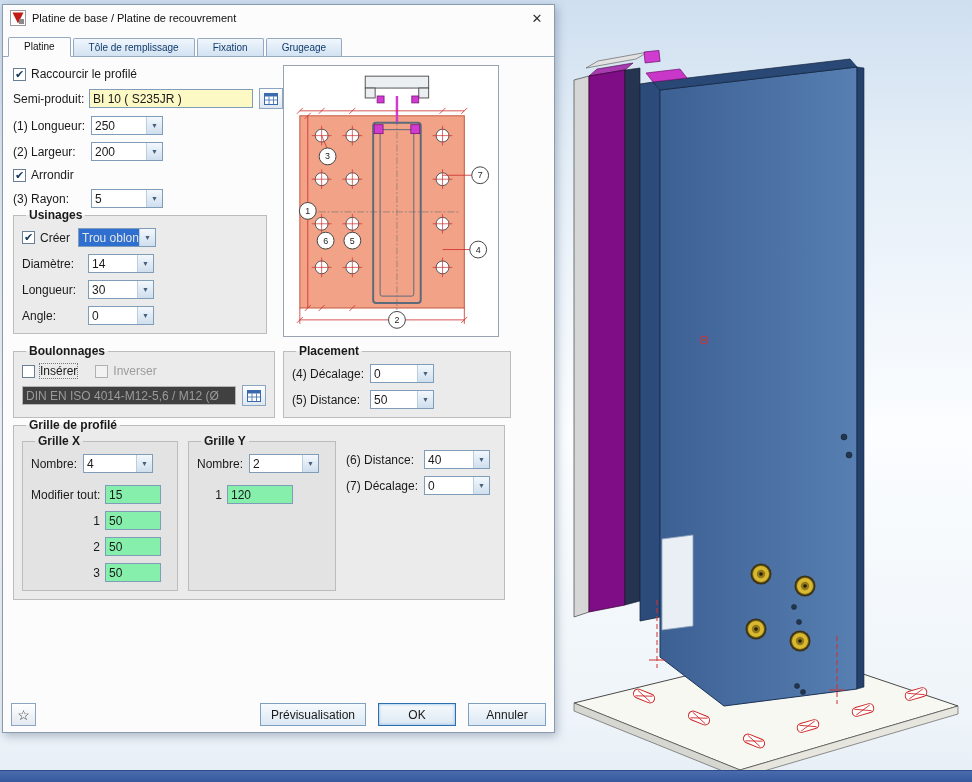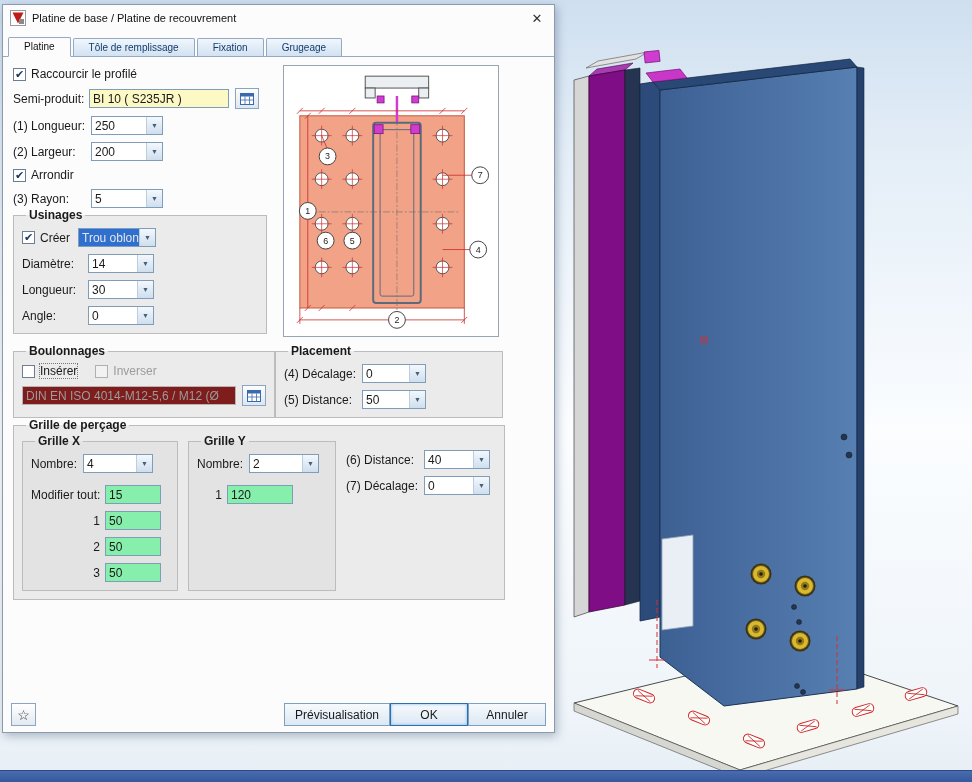--- a/index.html
+++ b/index.html
@@ -30,27 +30,27 @@
     border-radius:2px 2px 0 0;background:linear-gradient(#f0f6fc,#d2e2f2);color:#123c6d;font-size:10px;}
   .tab.active{background:#fcfcfc;color:#111;border-bottom:1px solid #fcfcfc;margin-bottom:-1px;padding-bottom:4px;}
 
   .content{position:relative;padding:6px 10px 0;height:645px;box-sizing:border-box;}
 
   .row{display:flex;align-items:center;margin-top:7px;}
   .row.first{margin-top:4px;}
   .lbl{flex:none;font-size:12px;}
   .w30{width:30px}.w52{width:52px}.w56{width:56px}.w64{width:64px}.w66{width:66px}
   .w70{width:70px}.w72{width:72px}.w74{width:74px}.w76{width:76px}.w78{width:78px}
-  .w146{width:140px}.w214{width:214px}
+  .w146{width:164px}.w214{width:214px}
   .r{text-align:right;padding-right:5px;box-sizing:border-box;}
 
   .tbox{display:inline-flex;align-items:center;height:19px;border:1px solid #7f9db9;background:#86efac;
     padding:0 3px;box-sizing:border-box;font-size:12px;white-space:nowrap;overflow:hidden;}
   .yellow{background:#fdf9c4;}
-  .disabled-box{background:#7f1d1d;color:#9b9b9b;border-color:#b5b5b5;}
+  .disabled-box{background:#404040;color:#9b9b9b;border-color:#b5b5b5;}
 
   .combo{display:inline-flex;align-items:stretch;height:19px;border:1px solid #7f9db9;background:#fff;box-sizing:border-box;}
   .combo .val{flex:1;display:flex;align-items:center;padding:0 3px;font-size:12px;white-space:nowrap;overflow:hidden;}
   .combo .arr{width:15px;flex:none;display:flex;align-items:center;justify-content:center;
     border-left:1px solid #b9cede;background:linear-gradient(#f3f8fc,#cfdeee);font-size:7px;color:#44607c;}
   .combo.sel .val{background:#2e6fd0;color:#e5e5e5;}
 
   .chk{display:inline-flex;align-items:center;gap:5px;}
   .cb{width:13px;height:13px;flex:none;border:1px solid #6a7f95;background:#fff;box-sizing:border-box;
     display:inline-flex;align-items:center;justify-content:center;font-size:11px;line-height:11px;color:#16365c;}
@@ -58,38 +58,38 @@
   .chk.disabled .chk-txt{color:#9b9b9b;}
   .chk.focus .chk-txt{outline:1px dotted #777;}
 
   .icon-btn{width:24px;height:21px;flex:none;margin-left:6px;border:1px solid #8ba4c0;
     background:linear-gradient(#fdfdfd,#dde7f1);display:inline-flex;align-items:center;justify-content:center;box-sizing:border-box;}
 
   fieldset.grp{margin:0;padding:2px 8px 8px;border:1px solid #bcbcbc;background:#ebebeb;box-sizing:border-box;}
   fieldset.grp legend{font-weight:bold;font-size:12px;padding:0 3px;margin-left:4px;}
   fieldset.sub{background:#e3e3e3;}
   .grp-usinages{width:254px;margin-top:9px;}
-  .two-col{display:flex;margin-top:10px;align-items:stretch;}
+  .two-col{display:flex;gap:8px;margin-top:10px;align-items:stretch;}
   .grp-boulon{width:258px;}
   .grp-placement{width:228px;}
   .grp-grille{width:492px;margin-top:12px;}
   .grille-inner{display:flex;gap:10px;align-items:flex-start;}
   .grp-gx{width:156px;}
   .grp-gy{width:148px;}
   .grille-right{padding-top:12px;display:flex;flex-direction:column;}
 
   .preview{position:absolute;left:280px;top:8px;width:216px;height:272px;background:#fff;
     border:1px solid #98a4b2;box-sizing:border-box;}
   .preview svg{display:block;}
   .preview svg text{font:9px "Liberation Sans",sans-serif;fill:#222;}
 
   .footer{position:absolute;left:8px;right:8px;bottom:6px;display:flex;align-items:center;}
   .star-btn{width:25px;height:23px;border:1px solid #8ba4c0;background:linear-gradient(#ffffff,#e2e9f0);
     display:flex;align-items:center;justify-content:center;font-size:14px;color:#333;box-sizing:border-box;}
-  .btns{margin-left:auto;display:flex;gap:0;}
+  .btns{margin-left:auto;display:flex;gap:12px;}
   .btn{height:23px;min-width:78px;padding:0 10px;border:1px solid #7da0c0;box-sizing:border-box;
     background:linear-gradient(#f6fafd,#dce8f3);display:flex;align-items:center;justify-content:center;font-size:12px;}
   .btn.default{border-color:#2f6fae;box-shadow:inset 0 0 3px #7ab3e0;}
 </style>
 </head>
 <body>
 
 <div class="screen">
 
   <svg class="viewport3d" viewBox="0 0 416 770" aria-hidden="true">
@@ -427,21 +427,21 @@
             <span class="lbl w78">(5) Distance:</span>
             <span class="combo w64">
               <span class="val">50</span>
               <span class="arr">▼</span>
             </span>
           </div>
         </fieldset>
       </div>
 
       <fieldset class="grp grp-grille">
-        <legend>Grille de perçage</legend>
+        <legend>Grille de profilé</legend>
         <div class="grille-inner">
 
           <fieldset class="grp sub grp-gx">
             <legend>Grille X</legend>
             <div class="row first">
               <span class="lbl w52">Nombre:</span>
               <span class="combo w70">
                 <span class="val">4</span>
                 <span class="arr">▼</span>
               </span>

